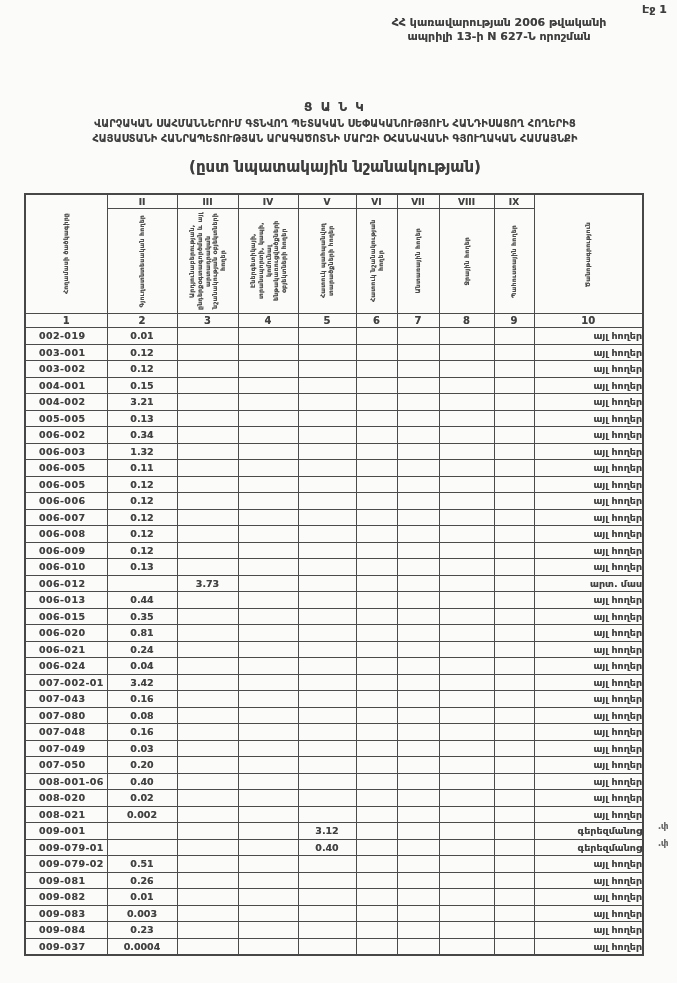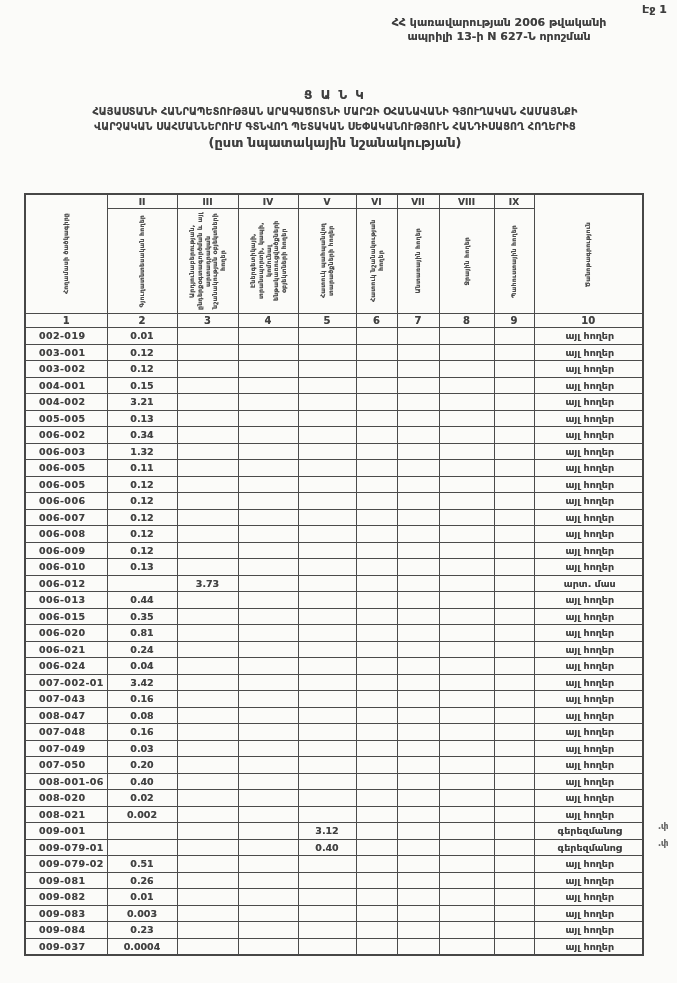--- a/index.html
+++ b/index.html
@@ -6,24 +6,24 @@
   body{
     width:677px;height:983px;position:relative;overflow:hidden;
     background:#fbfbf9;
     font-family:"DejaVu Sans",sans-serif;
     color:#3e3e3e;
     text-shadow:0 0 0.5px rgba(70,70,70,.55);
   }
   .abs{position:absolute;}
   .page-num{top:3px;right:10px;font-size:11px;font-weight:700;}
   .appendix{top:16px;right:28px;width:300px;text-align:center;font-size:11px;font-weight:700;line-height:1.3;}
-  .title-block{top:88px;left:0;width:670px;text-align:center;font-weight:700;}
+  .title-block{top:100px;left:0;width:670px;text-align:center;font-weight:700;}
   .title-main{font-size:12px;letter-spacing:2px;margin-bottom:3px;}
   .title-line{font-size:9.6px;line-height:1.55;letter-spacing:.2px;}
-  .title-note{font-size:13px;margin-top:0;}
+  .title-note{font-size:15px;margin-top:11px;}
 
   table.landtable{
     position:absolute;top:193px;left:24px;width:618px;
     border-collapse:collapse;table-layout:fixed;
     border:2px solid #474747;
   }
   .landtable td,.landtable th{
     border:1px solid #4b4b4b;padding:0;overflow:hidden;
     font-weight:700;color:#414141;vertical-align:middle;
   }
@@ -34,39 +34,39 @@
   .vcell-tall{height:118px;}
   .vtext{
     writing-mode:vertical-rl;transform:rotate(180deg);
     font-size:6.2px;font-weight:600;line-height:1.25;
     max-height:98px;text-align:center;letter-spacing:.2px;color:#4a4a4a;
   }
   tbody.data tr{height:16.5px;}
   tbody.data td{font-size:9.5px;}
   td.cell-code{text-align:left;padding-left:13px;letter-spacing:.4px;}
   td.cell-num{text-align:center;}
-  td.cell-note{text-align:center;padding-left:3px;}
+  td.cell-note{text-align:right;padding-left:3px;}
   .margin-mark{font-size:8px;color:#6a6a6a;font-weight:600;}
   .mark-1{top:822px;left:658px;}
   .mark-2{top:839px;left:658px;}
 </style>
 </head>
 <body>
 
 <div class="abs page-num">Էջ 1</div>
 
 <div class="abs appendix">
   <div>ՀՀ կառավարության 2006 թվականի</div>
   <div>ապրիլի 13-ի N 627-Ն որոշման</div>
 </div>
 
 <div class="abs title-block">
   <div class="title-main">Ց Ա Ն Կ</div>
+  <div class="title-line">ՎԱՐՉԱԿԱՆ ՍԱՀՄԱՆՆԵՐՈՒՄ ԳՏՆՎՈՂ ՊԵՏԱԿԱՆ ՍԵՓԱԿԱՆՈՒԹՅՈՒՆ ՀԱՆԴԻՍԱՑՈՂ ՀՈՂԵՐԻՑ</div>
   <div class="title-line">ՀԱՅԱՍՏԱՆԻ ՀԱՆՐԱՊԵՏՈՒԹՅԱՆ ԱՐԱԳԱԾՈՏՆԻ ՄԱՐԶԻ ՕՀԱՆԱՎԱՆԻ ԳՅՈՒՂԱԿԱՆ ՀԱՄԱՅՆՔԻ</div>
-  <div class="title-line">ՎԱՐՉԱԿԱՆ ՍԱՀՄԱՆՆԵՐՈՒՄ ԳՏՆՎՈՂ ՊԵՏԱԿԱՆ ՍԵՓԱԿԱՆՈՒԹՅՈՒՆ ՀԱՆԴԻՍԱՑՈՂ ՀՈՂԵՐԻՑ</div>
   <div class="title-note">(ըստ նպատակային նշանակության)</div>
 </div>
 
 <table class="landtable">
   <colgroup>
     <col style="width:82px">
       <col style="width:70px">
       <col style="width:61px">
     <col style="width:60px">
       <col style="width:58px">
@@ -423,21 +423,21 @@
         <td class="cell-num"></td>
         <td class="cell-num"></td>
         <td class="cell-num"></td>
         <td class="cell-num"></td>
         <td class="cell-num"></td>
         <td class="cell-num"></td>
         <td class="cell-num"></td>
         <td class="cell-note">այլ հողեր</td>
       </tr>
       <tr>
-        <td class="cell-code">008-047</td>
+        <td class="cell-code">007-080</td>
         <td class="cell-num">0.08</td>
         <td class="cell-num"></td>
         <td class="cell-num"></td>
         <td class="cell-num"></td>
         <td class="cell-num"></td>
         <td class="cell-num"></td>
         <td class="cell-num"></td>
         <td class="cell-num"></td>
         <td class="cell-note">այլ հողեր</td>
       </tr>

